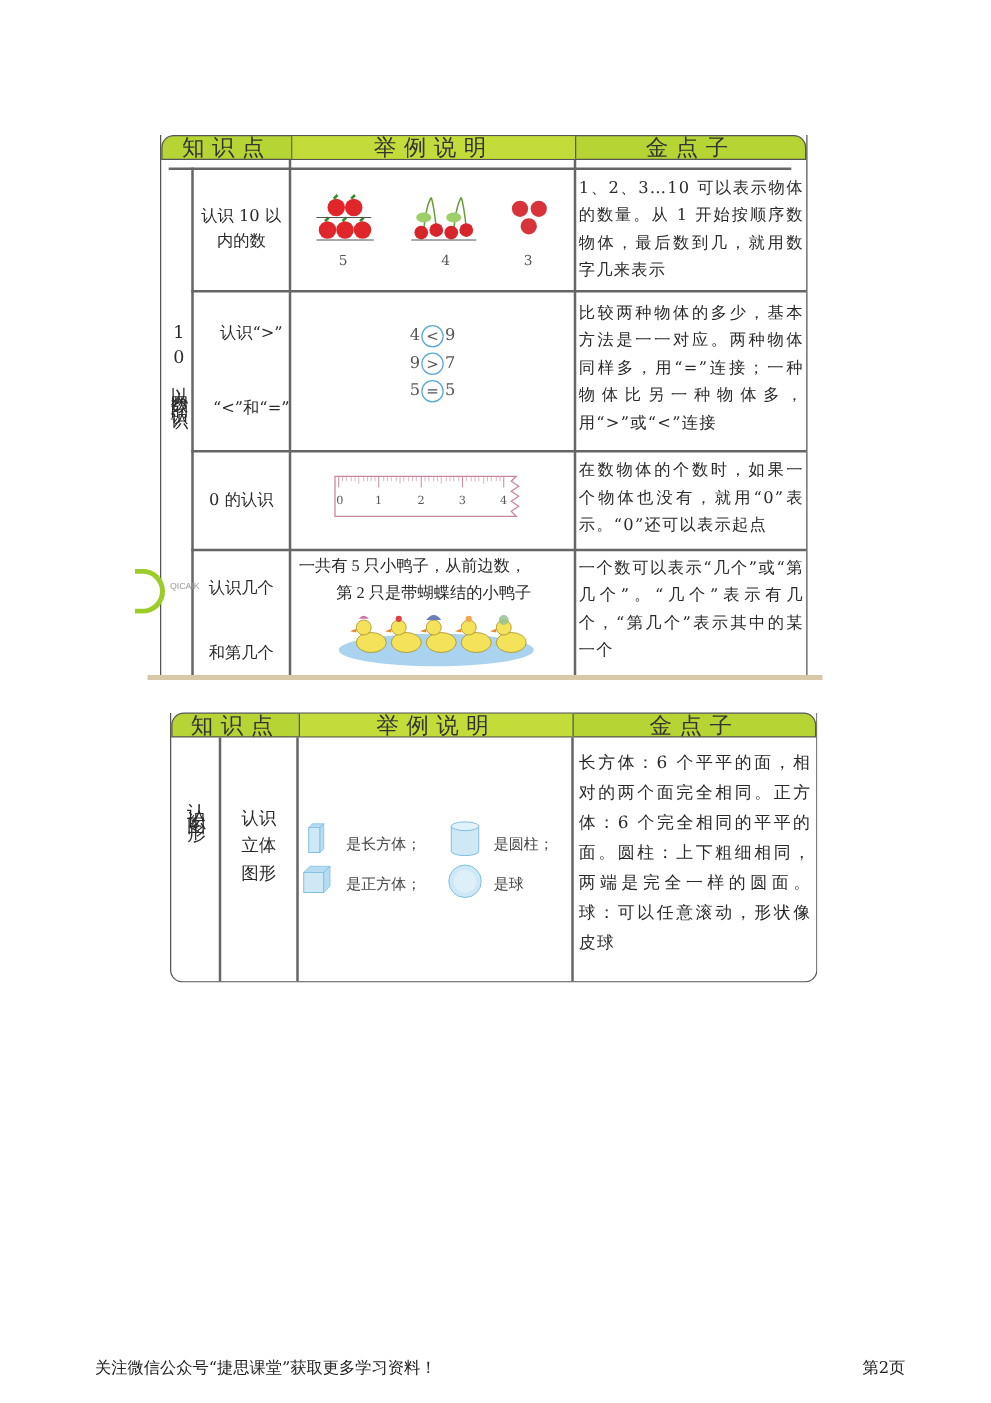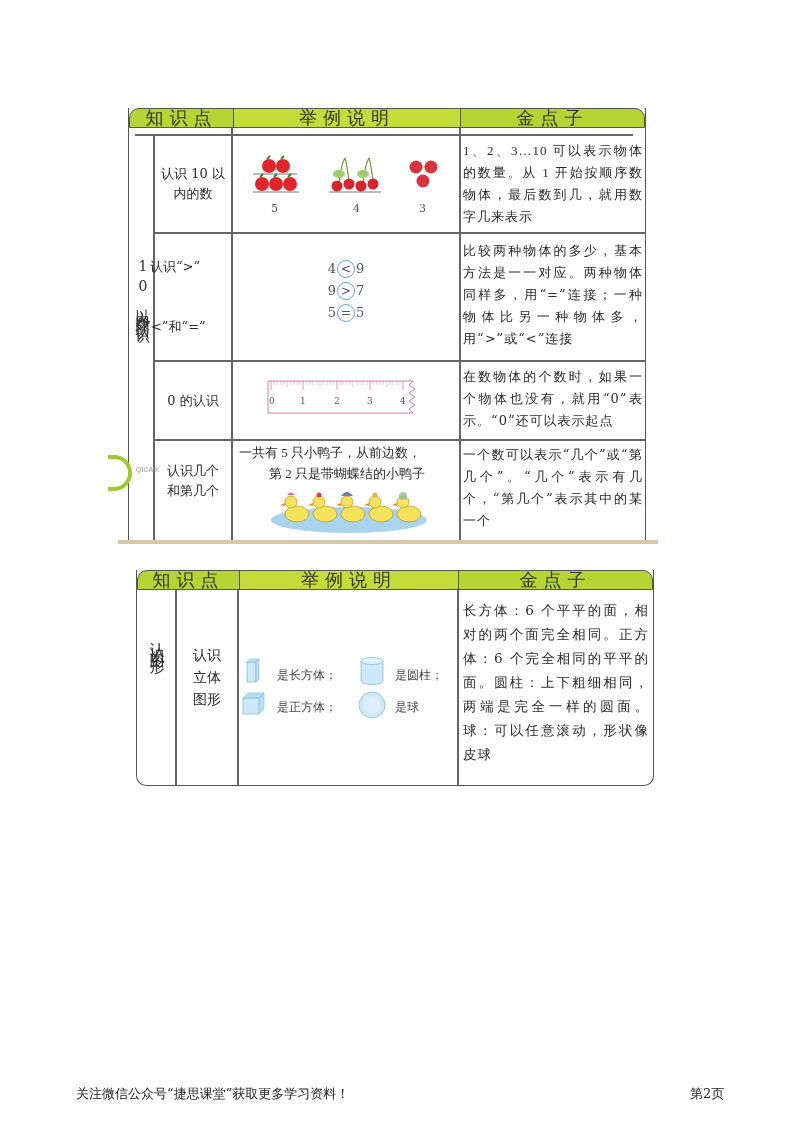--- a/index.html
+++ b/index.html
@@ -78,23 +78,23 @@
 
     <svg style="position:absolute; left:174px; top:22px;" width="34" height="34">
       <circle cx="9" cy="9" r="6.5" fill="#d8333a"></circle>
         <circle cx="24" cy="9" r="6.5" fill="#d8333a"></circle>
         <circle cx="16" cy="23" r="6.5" fill="#d8333a"></circle>
     </svg>
     <span class="cell" style="left:38px; top:62px; font-size:11px; color:#555;">5</span>
     <span class="cell" style="left:120px; top:62px; font-size:11px; color:#555;">4</span>
     <span class="cell" style="left:186px; top:62px; font-size:11px; color:#555;">3</span>
   </div>
-  <div class="cell tip" style="left:332px; top:32px; width:182px;font-family:Liberation Serif, serif;">1、2、3…10 可以表示物体的数量。从 1 开始按顺序数物体，最后数到几，就用数字几来表示</div>
-
-  <div class="cell topic" style="left:8px; top:126px; width:76px; height:126px; flex-direction:column;gap:40px;">
+  <div class="cell tip" style="left:332px; top:32px; width:182px;">1、2、3…10 可以表示物体的数量。从 1 开始按顺序数物体，最后数到几，就用数字几来表示</div>
+
+  <div class="cell topic" style="left:34px; top:126px; width:76px; height:126px; flex-direction:column;gap:40px;">
     <span>认识“&gt;”</span>
     <span>“&lt;”和“=”</span>
   </div>
   <div class="cell" style="left:104px; top:150px; width:226px;">
     <div class="cmp">
       <span>4</span>
       <span class="circ">&lt;</span>
       <span>9</span>
     </div>
     <div class="cmp">
@@ -163,21 +163,21 @@
       </g>
     </svg>
     <span class="cell" style="left:2px; top:10px; font-size:9px; color:#555;">0</span>
     <span class="cell" style="left:33px; top:10px; font-size:9px; color:#555;">1</span>
     <span class="cell" style="left:67px; top:10px; font-size:9px; color:#555;">2</span>
     <span class="cell" style="left:100px; top:10px; font-size:9px; color:#555;">3</span>
     <span class="cell" style="left:133px; top:10px; font-size:9px; color:#555;">4</span>
   </div>
   <div class="cell tip" style="left:332px; top:258px; width:182px;">在数物体的个数时，如果一个物体也没有，就用“0”表示。“0”还可以表示起点</div>
 
-  <div class="cell topic" style="left:26px; top:333px; width:76px; height:98px; flex-direction:column; align-items:flex-start; justify-content:flex-start; padding-top:20px; padding-left:12px;">
+  <div class="cell topic" style="left:26px; top:333px; width:76px; height:98px; flex-direction:column; align-items:flex-start; justify-content:flex-start; padding-top:20px; padding-left:12px;gap:32px;">
     <span>认识几个</span>
     <span>和第几个</span>
   </div>
   <div class="cell" style="left:110px; top:334px; width:220px; text-align:left; font-size:13px; line-height:21px;font-family:Liberation Serif, serif;">
     <div>一共有 5 只小鸭子，从前边数，</div>
     <div style="padding-left:30px;">第 2 只是带蝴蝶结的小鸭子</div>
   </div>
   <svg style="position:absolute; left:140px; top:378px;" width="160" height="48">
     <ellipse cx="80" cy="34" rx="78" ry="13" fill="#a9d3ef"></ellipse>
     <g fill="#f4e25a" stroke="#a08a20" stroke-width="0.6">

